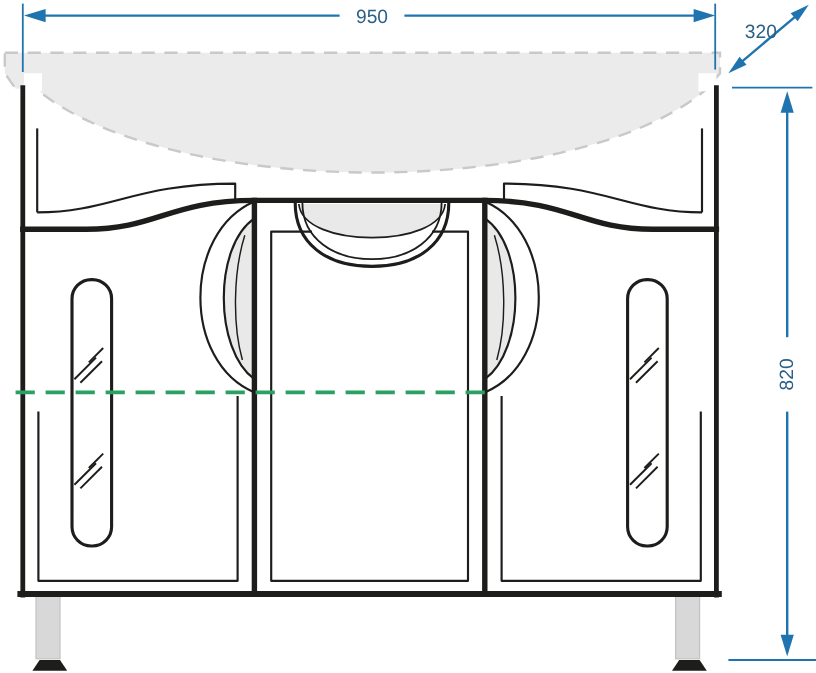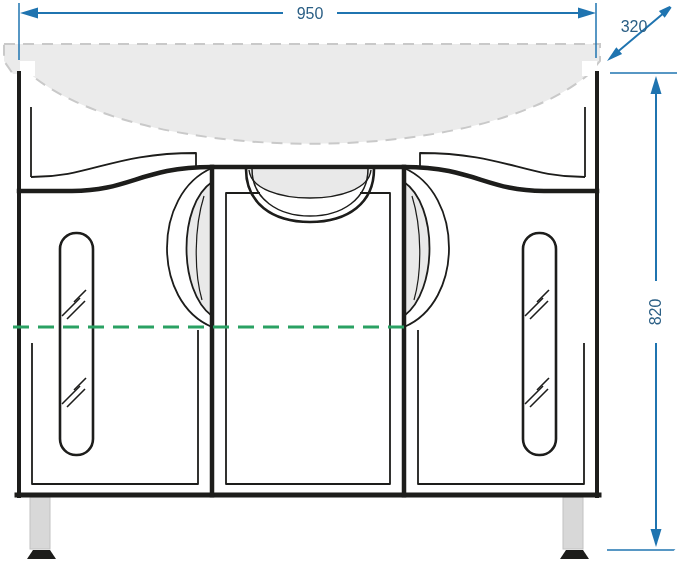--- a/index.html
+++ b/index.html
@@ -1,17 +1,17 @@
 <!DOCTYPE html>
 <html><head>
 <meta charset="utf-8">
 <style>
   html,body{margin:0;padding:0;background:#ffffff;}
   .stage{width:680px;height:561px;position:relative;background:#ffffff;overflow:hidden;
-         font-family:"Liberation Sans", sans-serif;border-radius:27px;}
+         font-family:"Liberation Sans", sans-serif;}
   svg{display:block;}
   text.dim{font-family:"Liberation Sans", sans-serif;font-size:16px;fill:#2b5f85;}
 </style>
 </head>
 <body>
 
 <div class="stage">
 <svg width="680" height="561" viewBox="0 0 680 561">
 
   <g>

